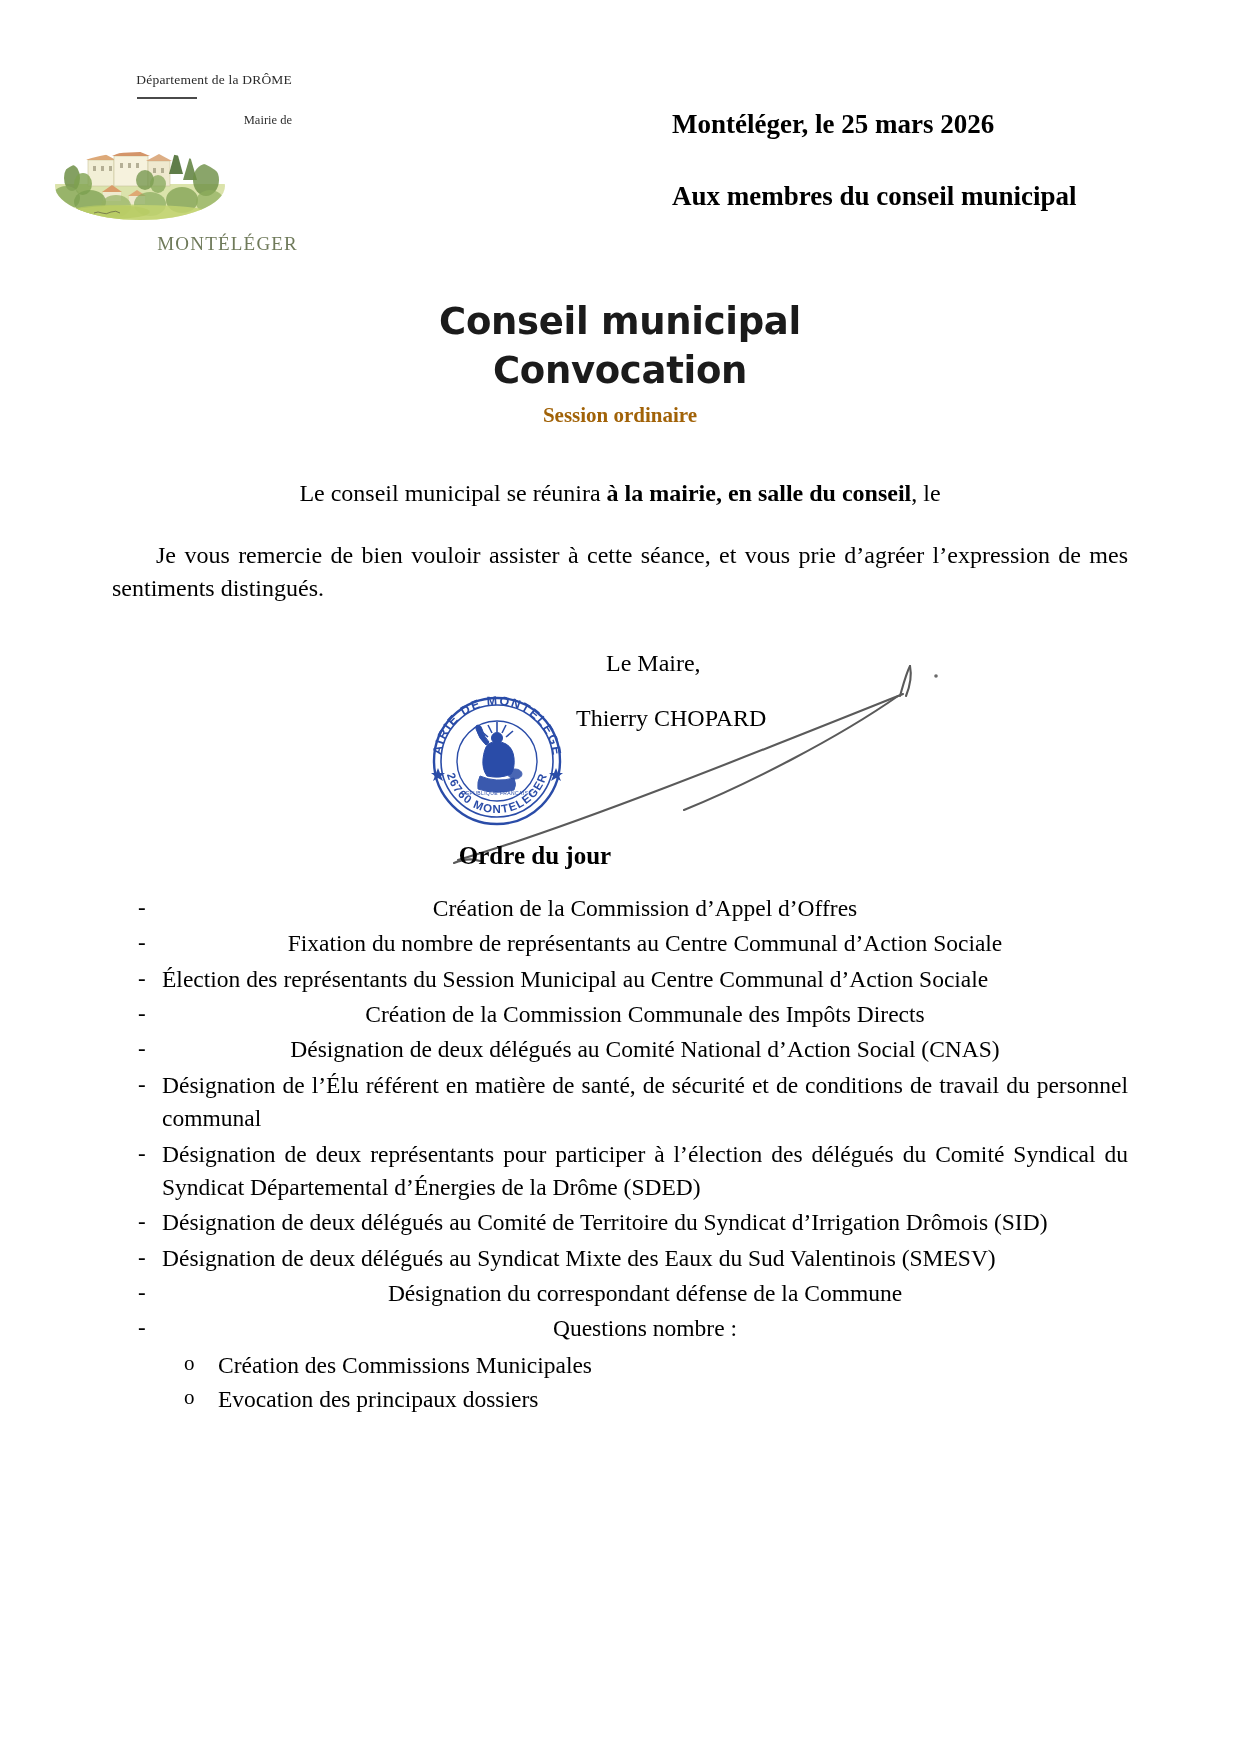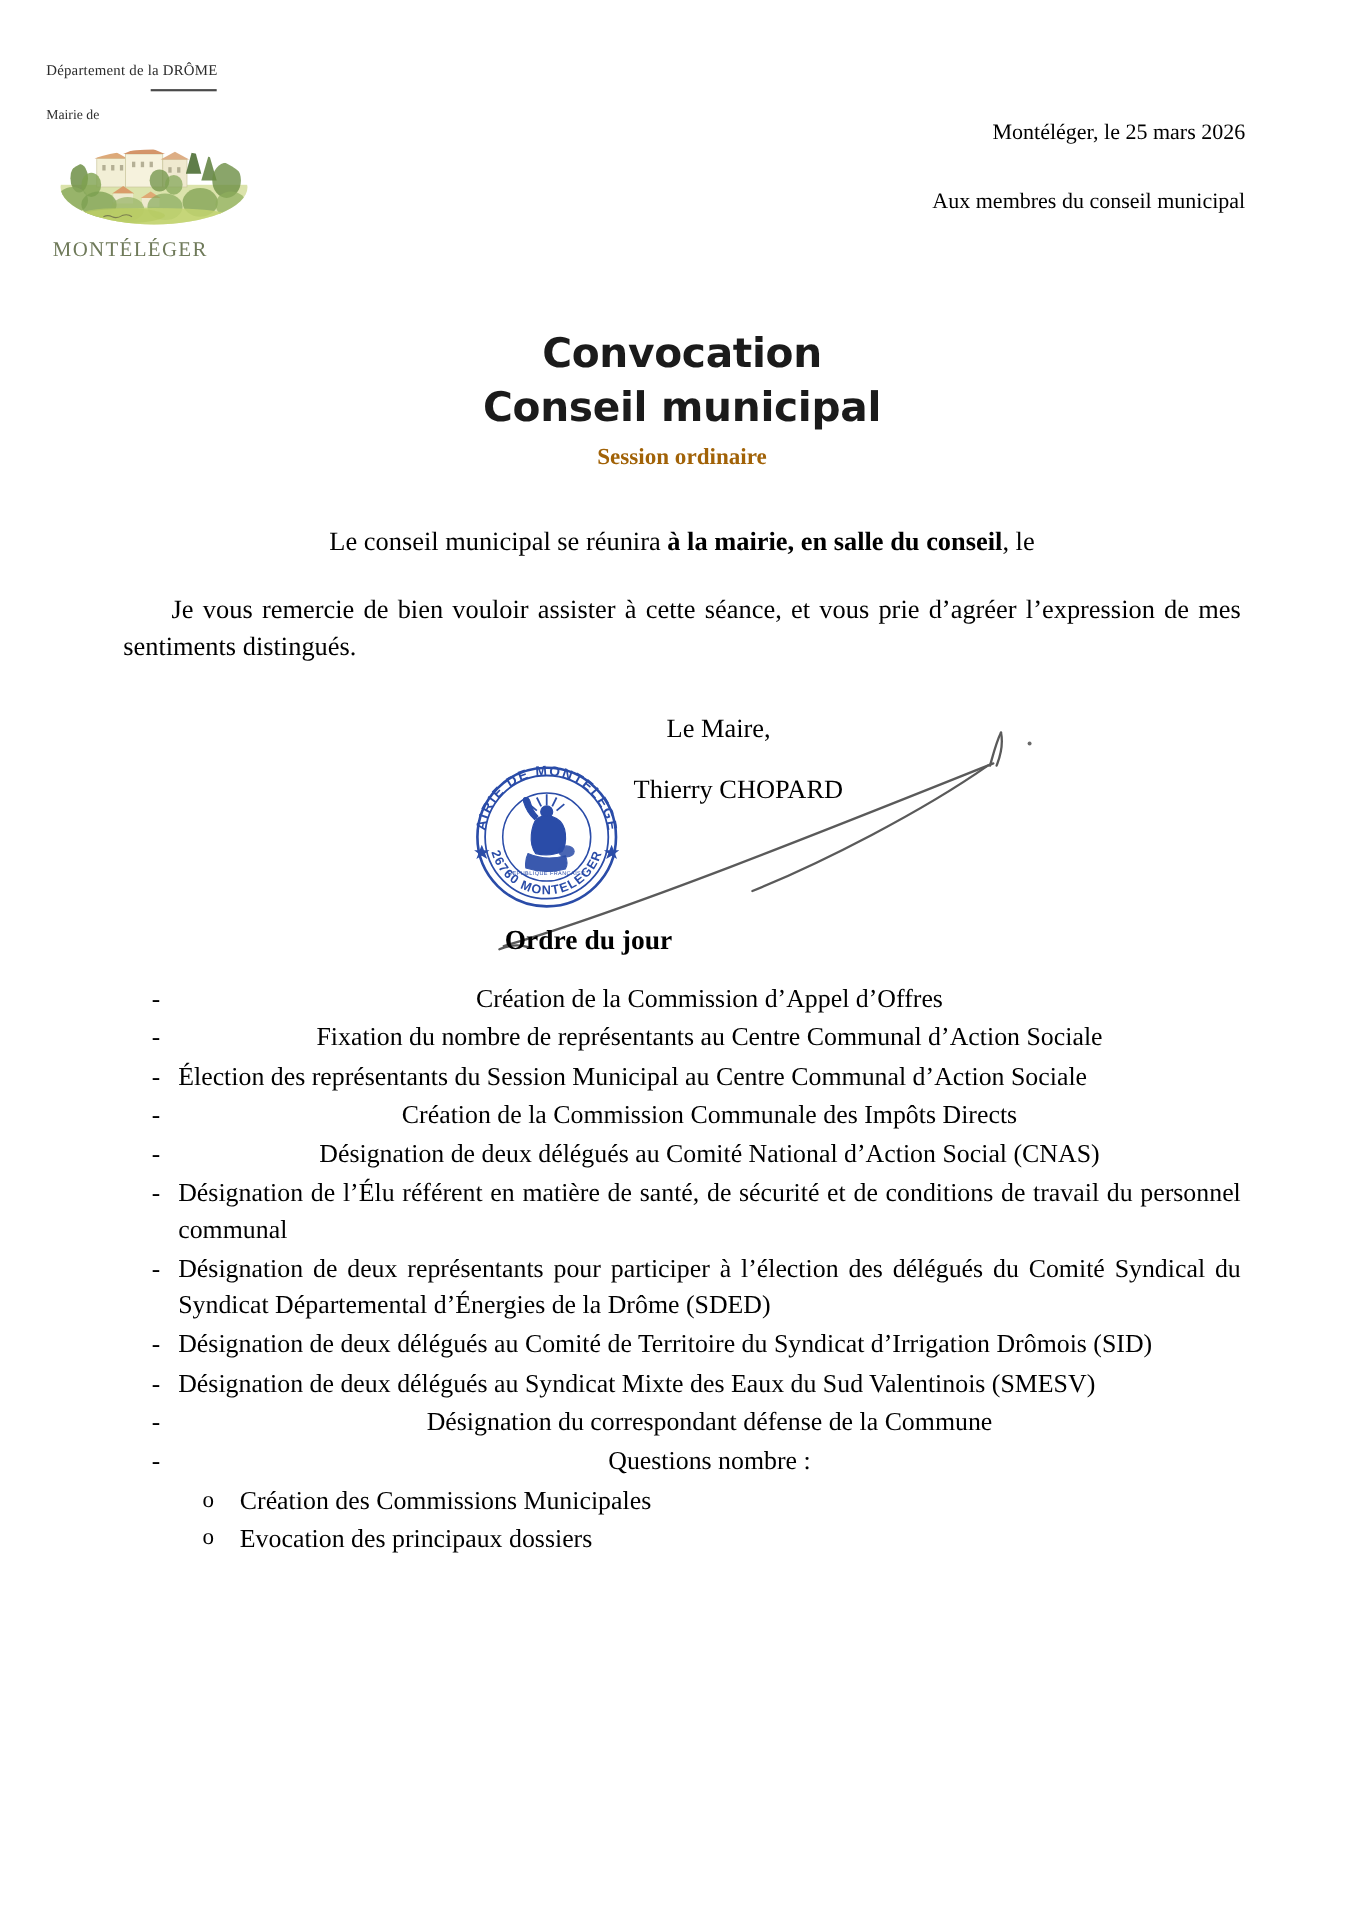--- a/index.html
+++ b/index.html
@@ -21,23 +21,23 @@
     left: 0; top: 0;
     width: 1240px;
     height: 1754px;
     background: #fff;
   }
 
   
   .letterhead {
     position: absolute;
     left: 42px;
-    top: 56px;
+    top: 72px;
     width: 250px;
-    text-align: left;
+    text-align: right;
   }
   .dept-line {
     font-family: "Liberation Serif", serif;
     font-size: 13.5px;
     letter-spacing: 0.2px;
     color: #2b2b2b;
     white-space: nowrap;
   }
   .rule {
     width: 60px;
@@ -74,24 +74,24 @@
 
   
   .header-right {
     position: absolute;
     right: 108px;
     top: 108px;
     text-align: left;
     width: 460px;
   }
   .header-right .line {
-    font-size: 20px;
+    font-size: 27px;
     line-height: 1.25;
-    text-align: right;
     white-space: nowrap;
+    font-weight: bold;
   }
   .header-right .line.addressee {
     margin-top: 38px;
   }
 
   
   .titles {
     position: absolute;
     left: 0;
     top: 298px;
@@ -305,22 +305,22 @@
 
     <div class="commune-name">MONTÉLÉGER</div>
   </div>
 
   <div class="header-right">
     <div class="line">Montéléger, le 25 mars 2026</div>
     <div class="line addressee">Aux membres du conseil municipal</div>
   </div>
 
   <div class="titles">
+    <div class="title-main">Conseil municipal</div>
     <div class="title-main">Convocation</div>
-    <div class="title-main">Conseil municipal</div>
     <div class="title-sub">Session ordinaire</div>
   </div>
 
   <div class="body-block">
     <div class="intro-line">
       <span>Le conseil municipal se réunira </span><b>à la mairie, en salle du conseil</b><span>, le</span>
     </div>
     <div class="para">Je vous remercie de bien vouloir assister à cette séance, et vous prie d’agréer l’expression de mes sentiments distingués.</div>
   </div>
 

